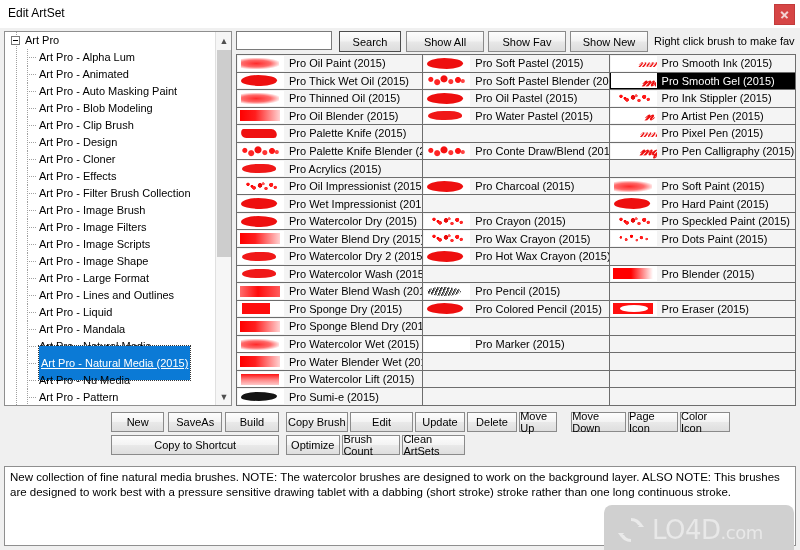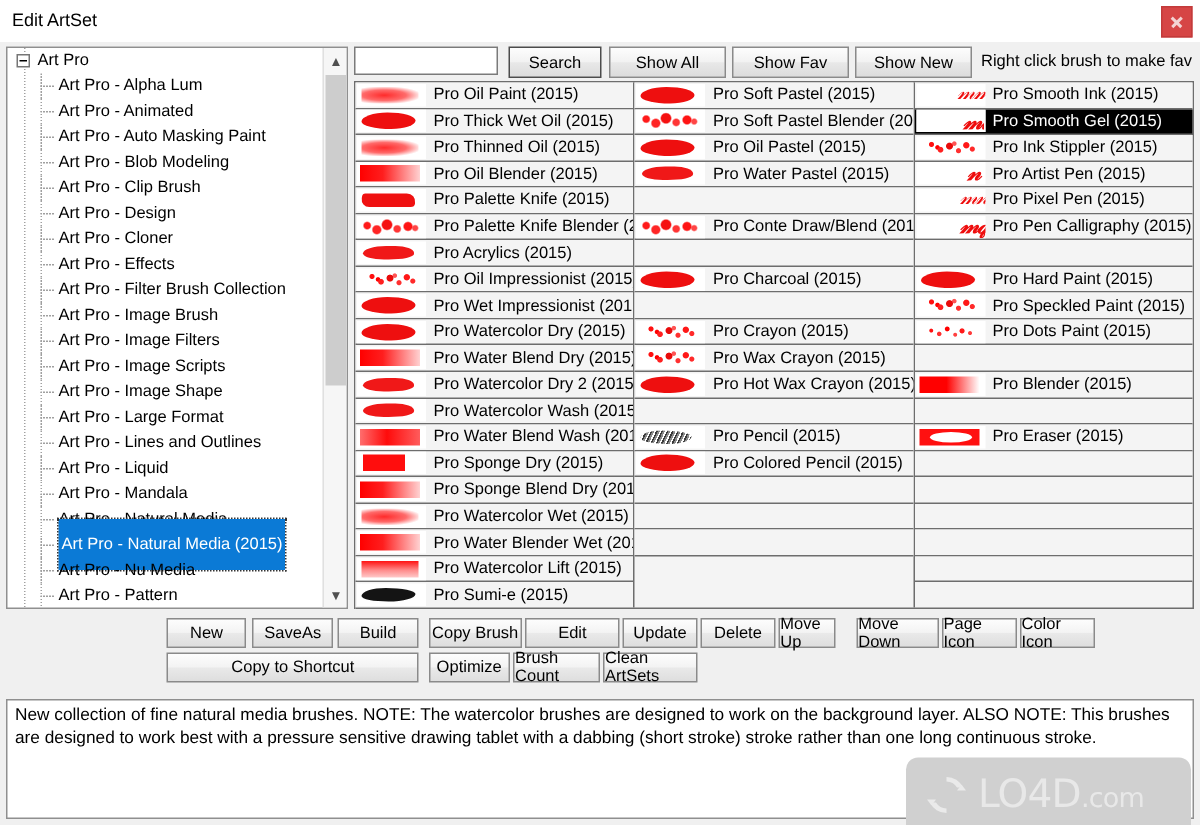--- a/index.html
+++ b/index.html
@@ -56,20 +56,21 @@
   .tnode{
     height:17px; line-height:17px; white-space:nowrap;
     font-size:11px; padding-left:6px; position:relative;
   }
   .tnode.root{ padding-left:6px; }
   .tnode.child{ padding-left:34px; }
   .tnode .label{ position:relative; }
   .tnode.sel .label{
     background:#0b7ad6; color:#fff; outline:1px dotted #333;
     padding:11px 2px;
+    text-decoration:underline;
   }
   .expander{
     position:absolute; left:6px; top:4px; width:9px; height:9px;
     border:1px solid #767676; background:#fff;
   }
   .expander:before{
     content:""; position:absolute; left:1px; top:3px; width:5px; height:1px; background:#000;
   }
   .dashline{
     position:absolute; left:11px; top:0; width:1px; height:100%;
@@ -505,20 +506,26 @@
         <div class="brow">
           <div class="thumb">
             <span class="st s-blob2"></span>
           </div>
           <span class="bname">Pro Colored Pencil (2015)</span>
         </div>
         <div class="brow empty">
           <div class="thumb" style="background: transparent;"></div>
           <span class="bname"></span>
         </div>
+        <div class="brow">
+          <div class="thumb">
+            <span class="st s-ink thin">𝓂𝓄</span>
+          </div>
+          <span class="bname">Pro Marker (2015)</span>
+        </div>
         <div class="brow empty">
           <div class="thumb" style="background: transparent;"></div>
           <span class="bname"></span>
         </div>
         <div class="brow empty">
           <div class="thumb" style="background: transparent;"></div>
           <span class="bname"></span>
         </div>
       </div>
       <div class="gcol">
@@ -554,20 +561,26 @@
         </div>
         <div class="brow">
           <div class="thumb">
             <span class="st s-ink thick">𝓂𝓆</span>
           </div>
           <span class="bname">Pro Pen Calligraphy (2015)</span>
         </div>
         <div class="brow empty">
           <div class="thumb" style="background: transparent;"></div>
           <span class="bname"></span>
+        </div>
+        <div class="brow">
+          <div class="thumb">
+            <span class="st s-soft"></span>
+          </div>
+          <span class="bname">Pro Soft Paint (2015)</span>
         </div>
         <div class="brow">
           <div class="thumb">
             <span class="st s-blob2"></span>
           </div>
           <span class="bname">Pro Hard Paint (2015)</span>
         </div>
         <div class="brow">
           <div class="thumb">
             <span class="st s-speck"></span>

